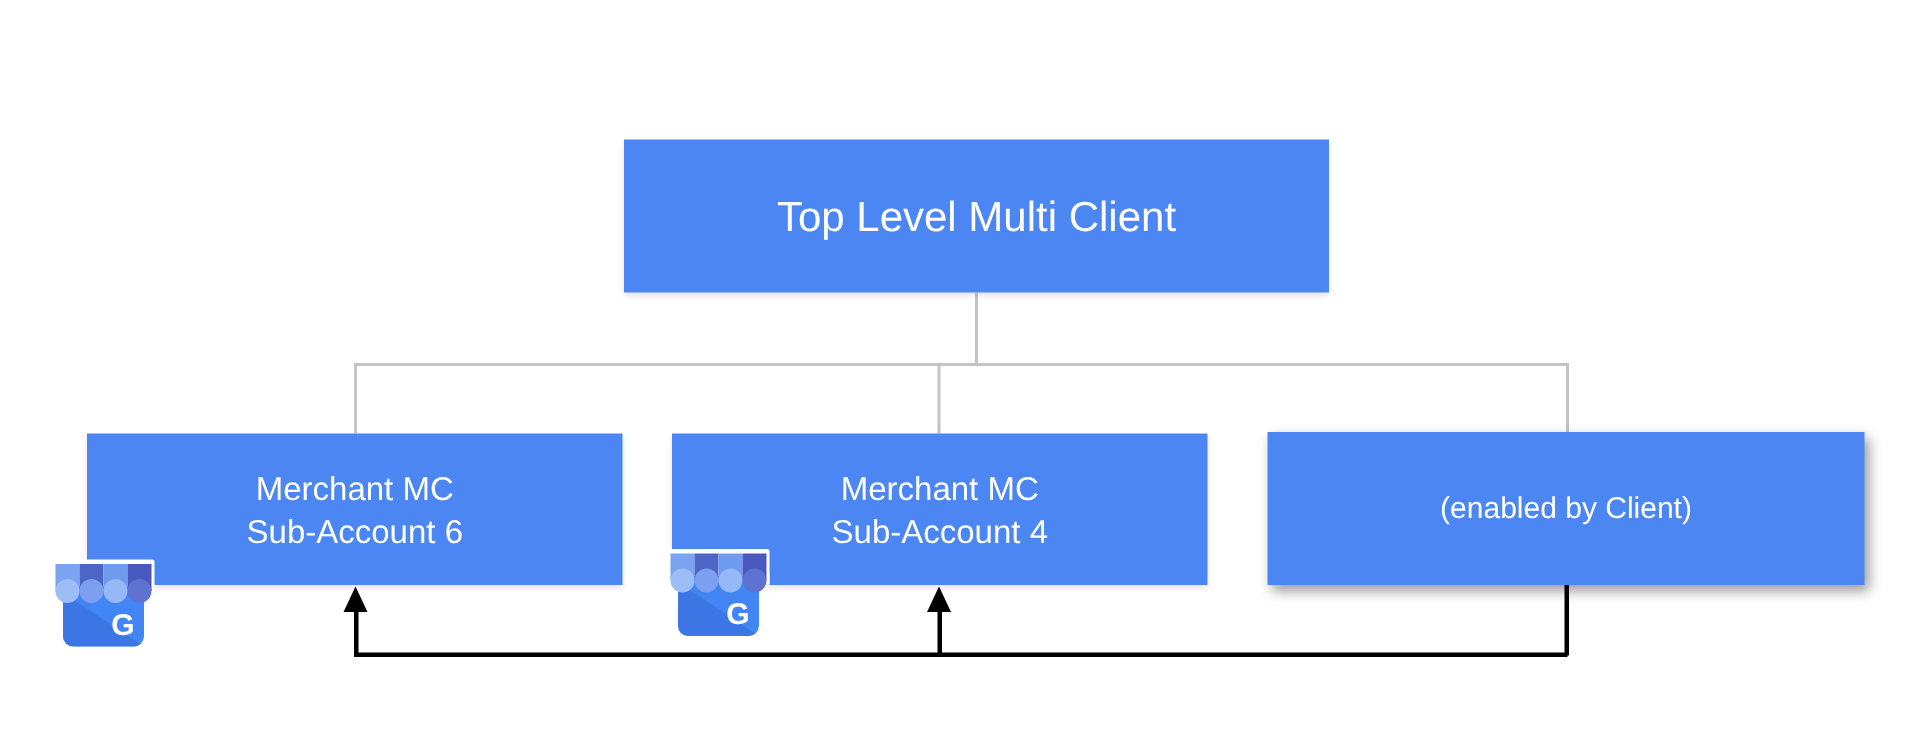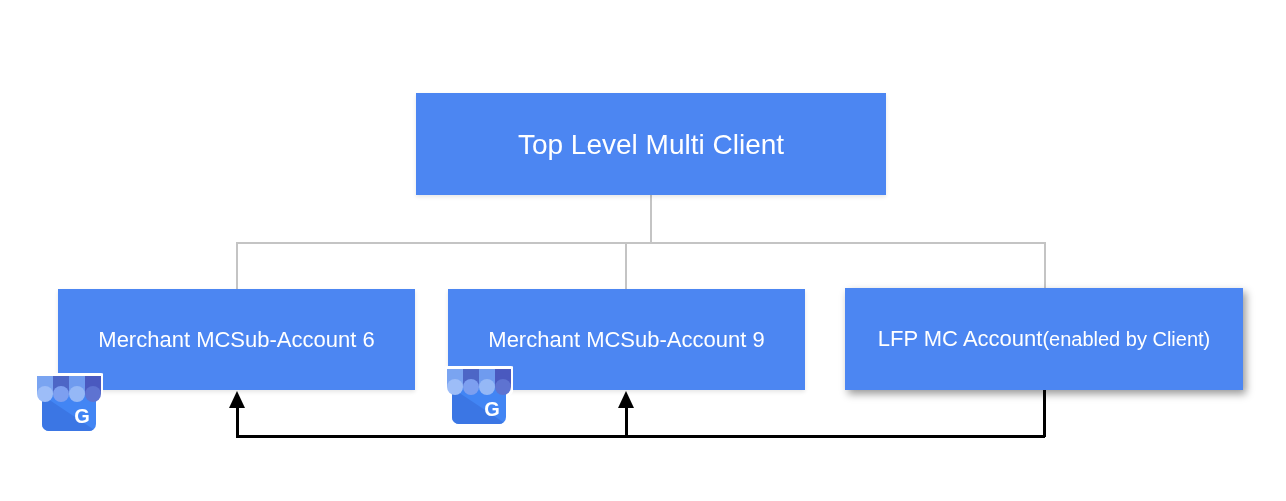--- a/index.html
+++ b/index.html
@@ -7,21 +7,21 @@
     position:relative;
     width:1286px;height:501px;
     background:#fff;
     overflow:hidden;
     font-family:"Liberation Sans", sans-serif;
   }
   .node{
     position:absolute;
     background:var(--box-fill,#4C86F2);
     color:var(--box-text,#FFFFFF);
-    display:flex;
+    display:flex;flex-direction:column;
     align-items:center;justify-content:center;
     text-align:center;
   }
   .node .l1,.node .l2{display:block;}
   #node-root{left:416px;top:93px;width:470px;height:102px;
     font-size:28px;line-height:41px;
     box-shadow:0 2px 4px rgba(0,0,0,0.10);}
   #node-sub1{left:58px;top:289px;width:357px;height:101px;
     font-size:22px;line-height:29px;
     box-shadow:0 2px 4px rgba(0,0,0,0.10);}
@@ -82,25 +82,24 @@
     <span class="l1">Top Level Multi Client</span>
   </div>
 
   <div class="node" id="node-sub1">
     <span class="l1">Merchant MC</span>
     <span class="l2">Sub-Account 6</span>
   </div>
 
   <div class="node" id="node-sub2">
     <span class="l1">Merchant MC</span>
-    <span class="l2">Sub-Account 9</span>
+    <span class="l2">Sub-Account 4</span>
   </div>
 
   <div class="node" id="node-lfp">
-    <span class="l1">LFP MC Account</span>
     <span class="l2">(enabled by Client)</span>
   </div>
 
   <svg class="biz-icon" id="icon-1" width="68" height="62" viewBox="0 0 68 62">
     <defs>
       <clipPath id="bodyClip1">
           <rect x="7" y="20" width="54" height="40" rx="7"></rect>
         </clipPath>
     </defs>
     <g fill="#fff" stroke="#fff" stroke-width="6" stroke-linejoin="round">

